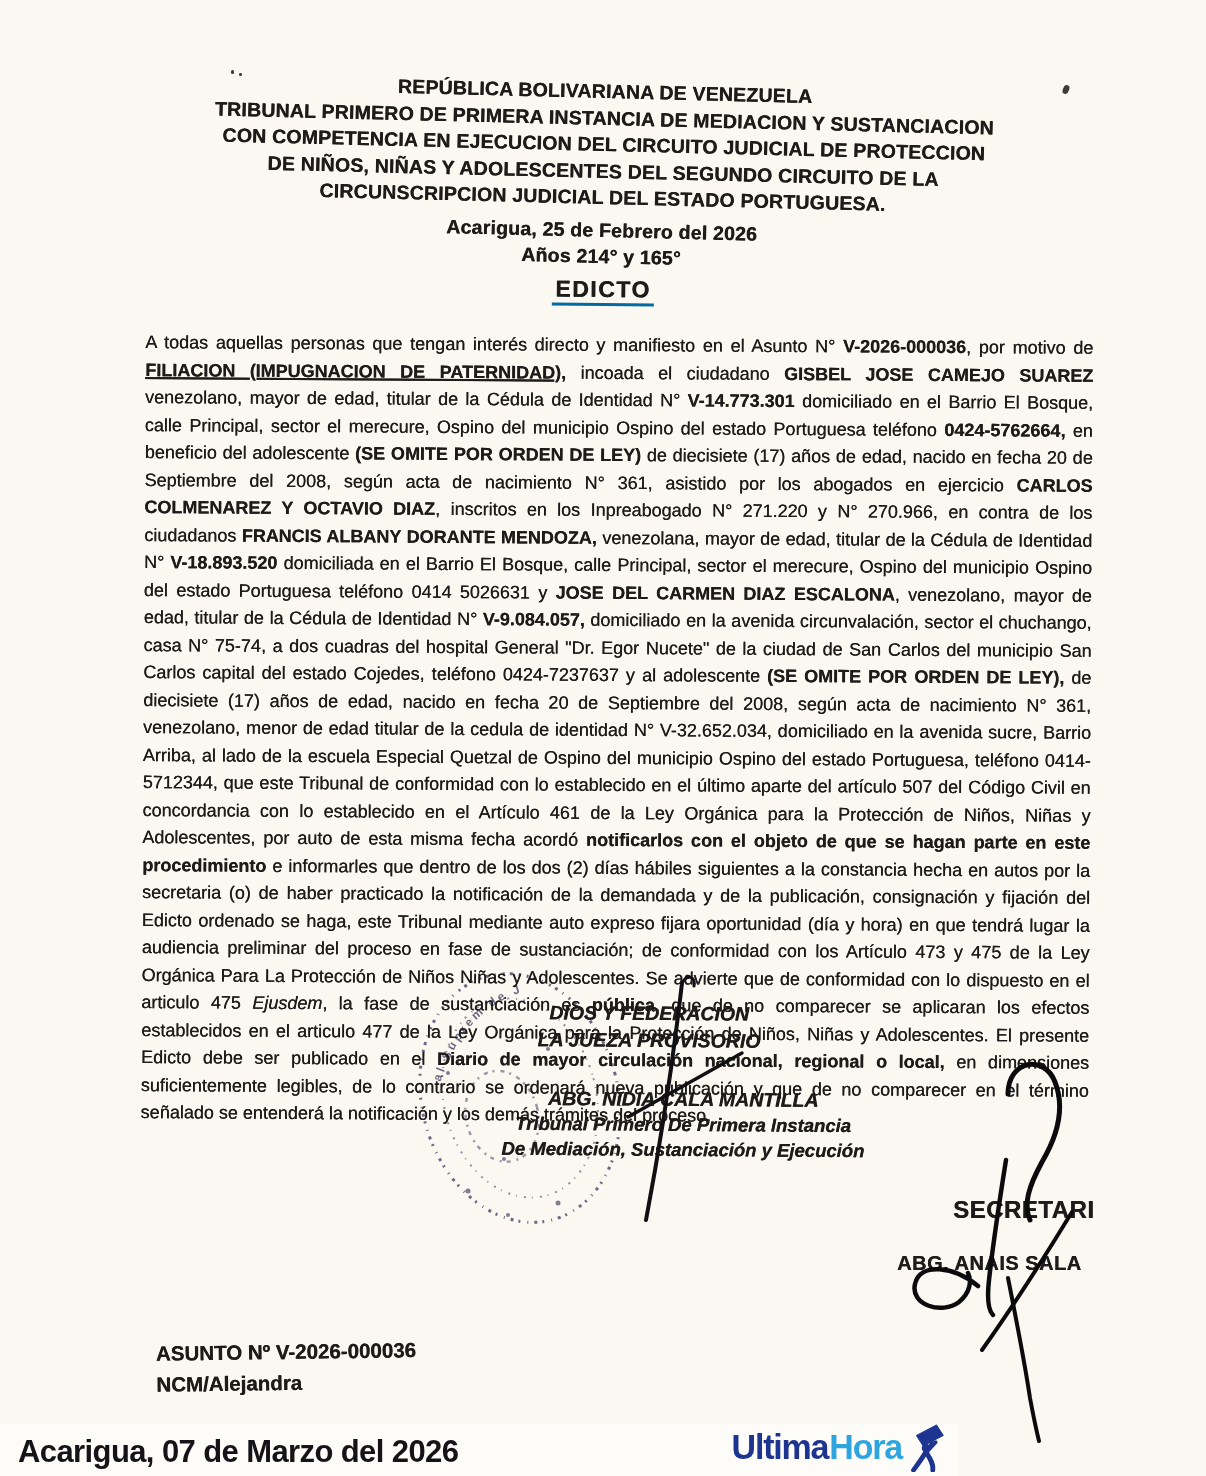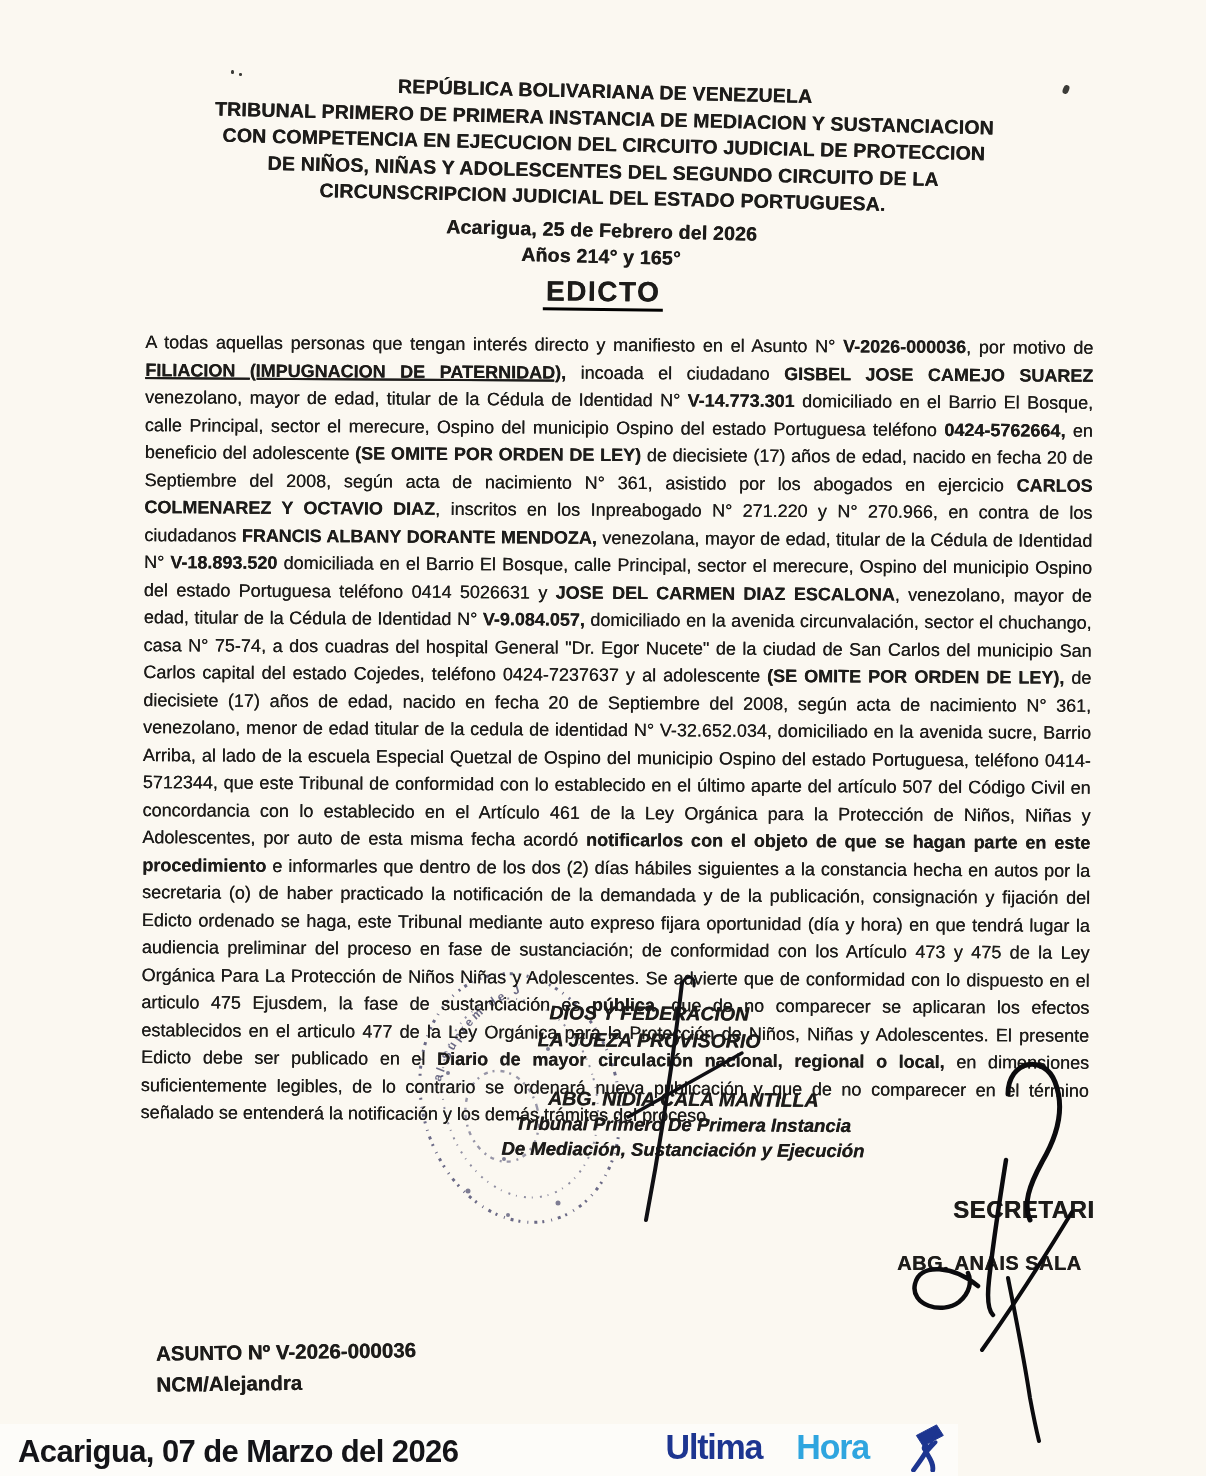--- a/index.html
+++ b/index.html
@@ -20,36 +20,36 @@
   }
   .header .hline { white-space:nowrap; }
   .header .date-line { margin-top:6px; }
 
   
   .edicto {
     position:absolute; left:0; top:276px; width:1206px; text-align:center;
     transform:rotate(.6deg);
   }
   .edicto span {
-    font-weight:bold; font-size:28px; letter-spacing:1.5px;
-    border-bottom:3px solid #000000; padding:0 3px 1px;
+    font-weight:bold; font-size:23px; letter-spacing:1.5px;
+    border-bottom:3px solid #0369a1; padding:0 3px 1px;
     text-shadow:.4px 0 0 currentColor;
   }
 
   
   .body-text {
     position:absolute; left:143px; top:314px; width:948px;
     font-size:18px; line-height:27.5px; text-align:justify;
     transform:rotate(.35deg);
     text-shadow:.25px 0 0 currentColor;
     z-index:2;
   }
   .body-text .b { font-weight:bold; }
   .body-text .u { text-decoration:underline; text-decoration-thickness:2px; }
-  .body-text .i { }
+  .body-text .i { font-style:italic; }
 
   
   .closing {
     position:absolute; left:46px; top:1000px; width:1206px; text-align:center;
     font-weight:bold; font-style:italic; font-size:19.5px; line-height:27px;
     transform:rotate(.4deg); z-index:2; text-shadow:.4px 0 0 currentColor;
   }
   .judge {
     position:absolute; left:80px; top:1086px; width:1206px; text-align:center;
     font-weight:bold; font-style:italic; transform:rotate(.4deg); z-index:2;
@@ -85,21 +85,21 @@
     position:absolute; left:0; bottom:0; width:958px; height:52px;
     background:#fdfcf9; z-index:4;
   }
   .footer-date {
     position:absolute; left:18px; bottom:6px;
     font-size:31px; font-weight:bold; letter-spacing:-.6px; color:#141418;
     transform:scaleY(1.04);
   }
   .logo {
     position:absolute; right:10px; bottom:4px;
-    display:flex; align-items:center;gap:33px;
+    display:flex; align-items:center;
   }
   .logo-text {
     font-size:34px; font-weight:bold; letter-spacing:-1.2px;
     transform:scaleY(1.02);
   }
   .logo-ultima { color:#1d3590; }
   .logo-hora { color:#2fa5df; margin-left:1px; }
 </style>
 </head>
 <body>

